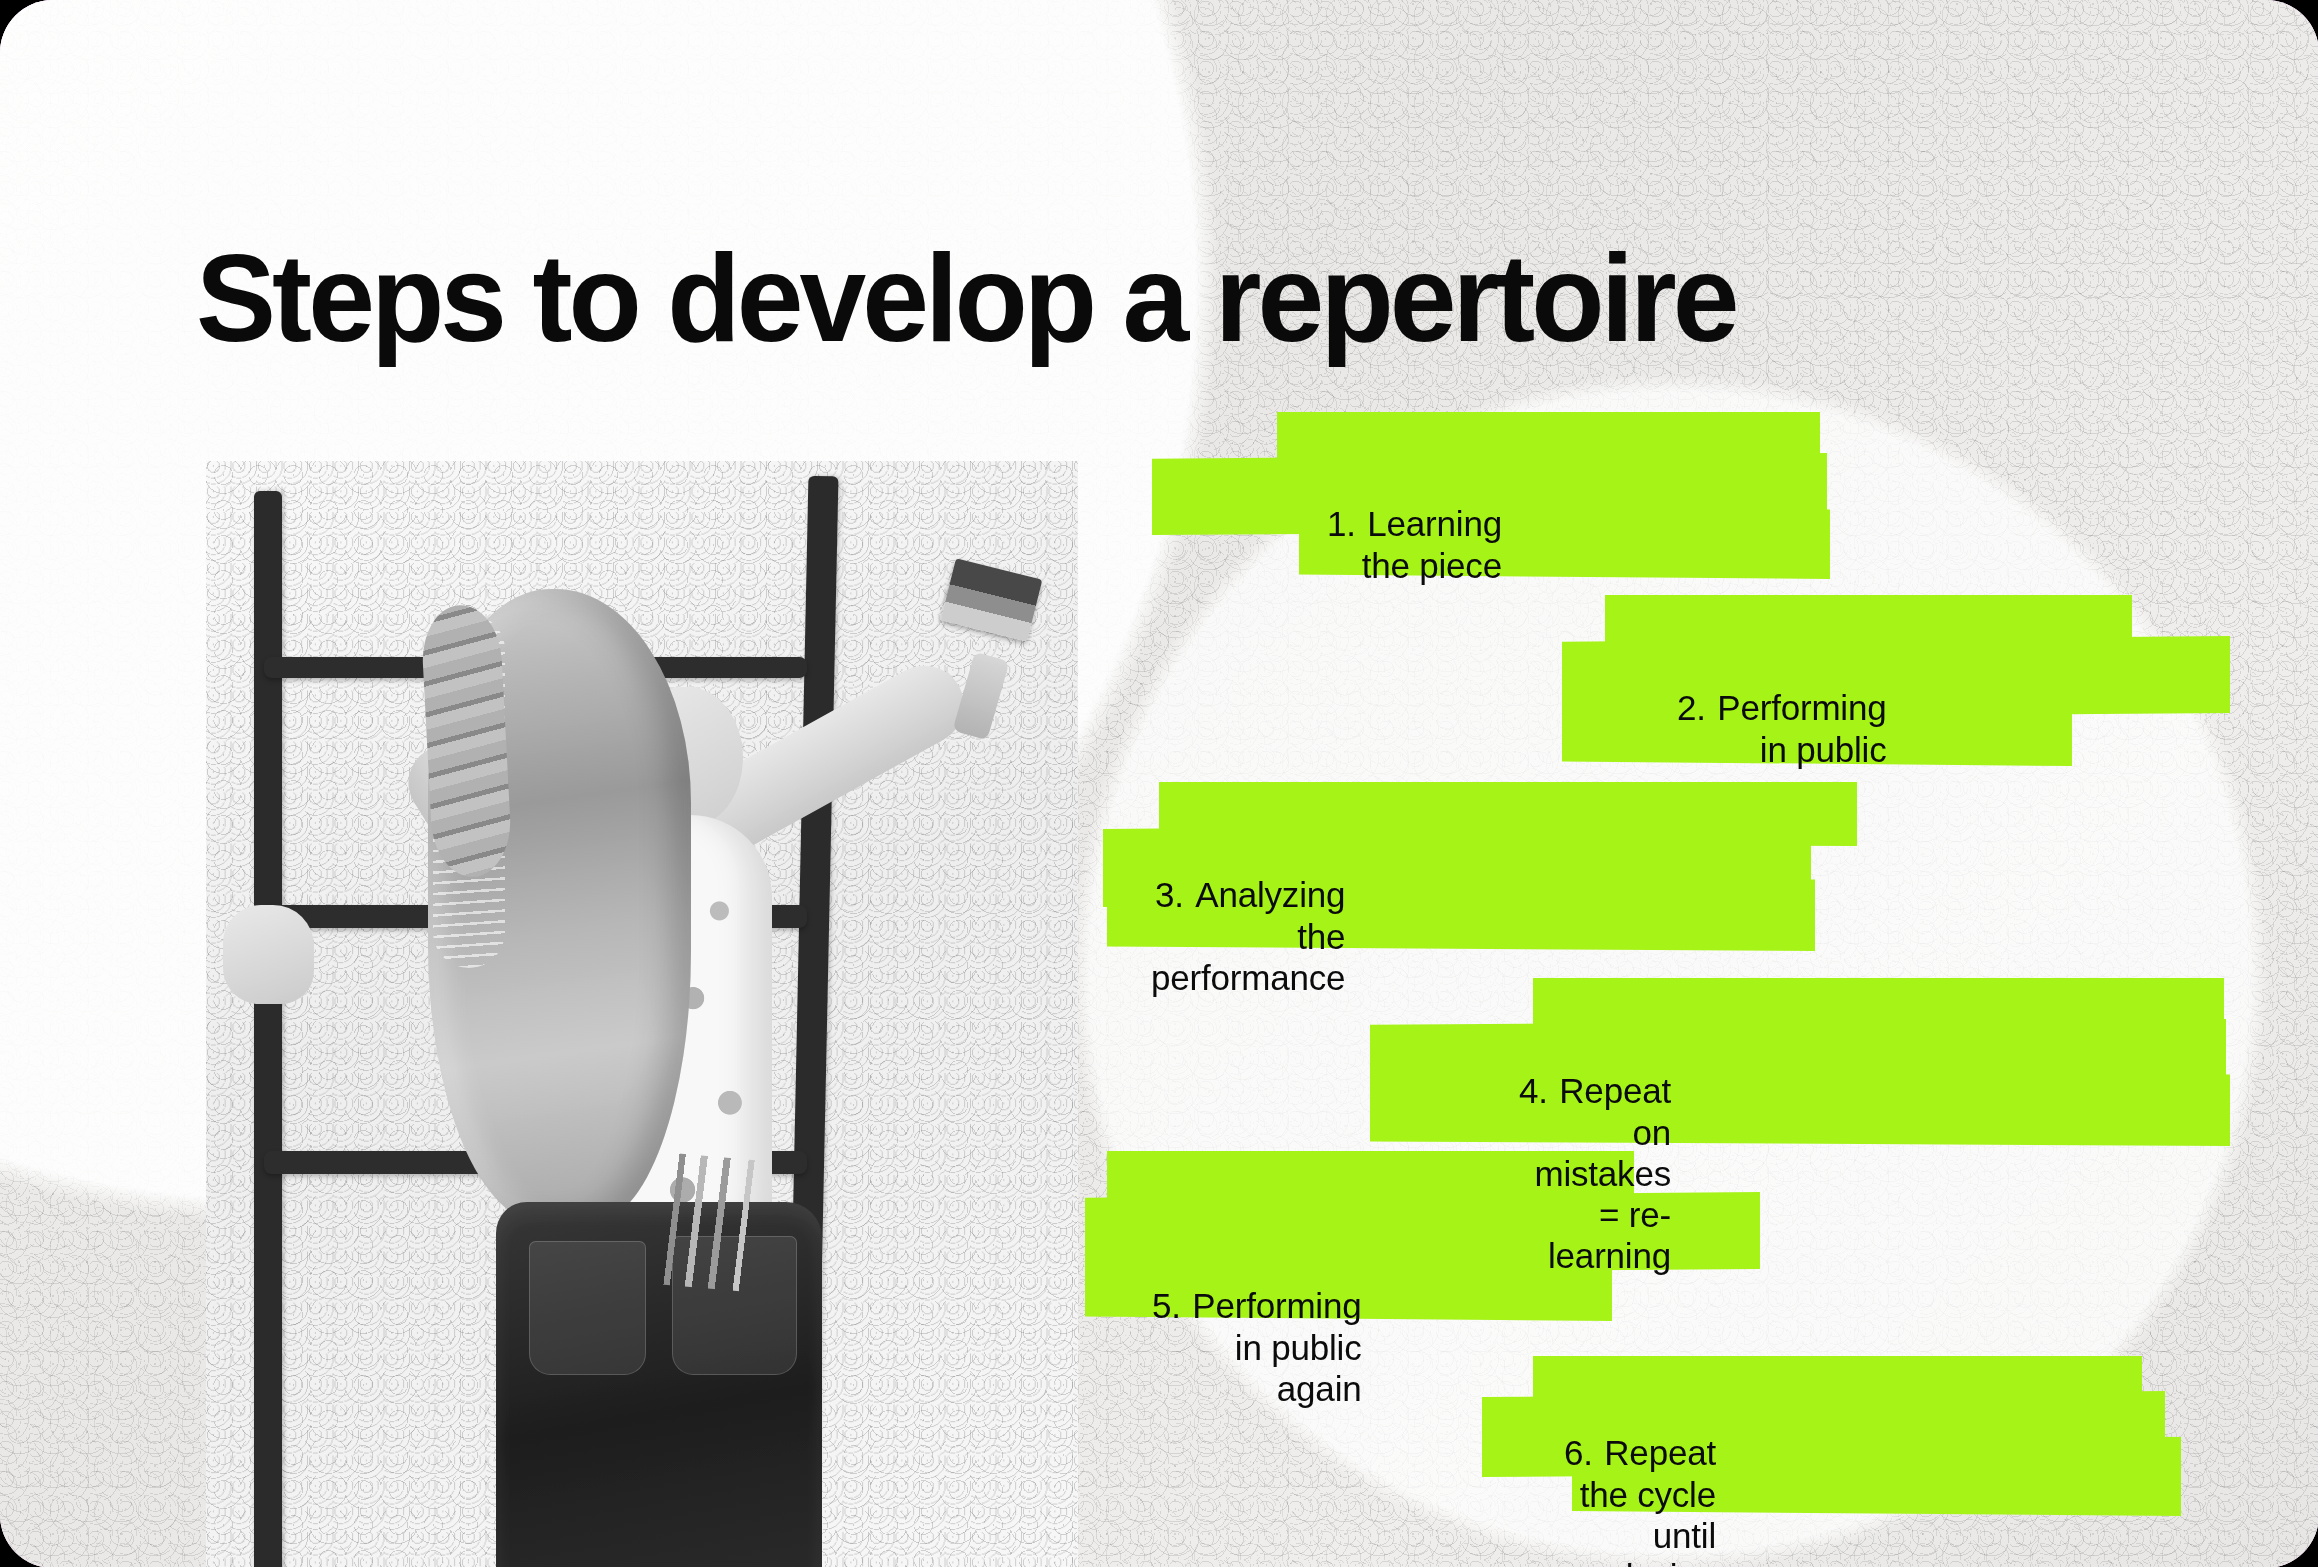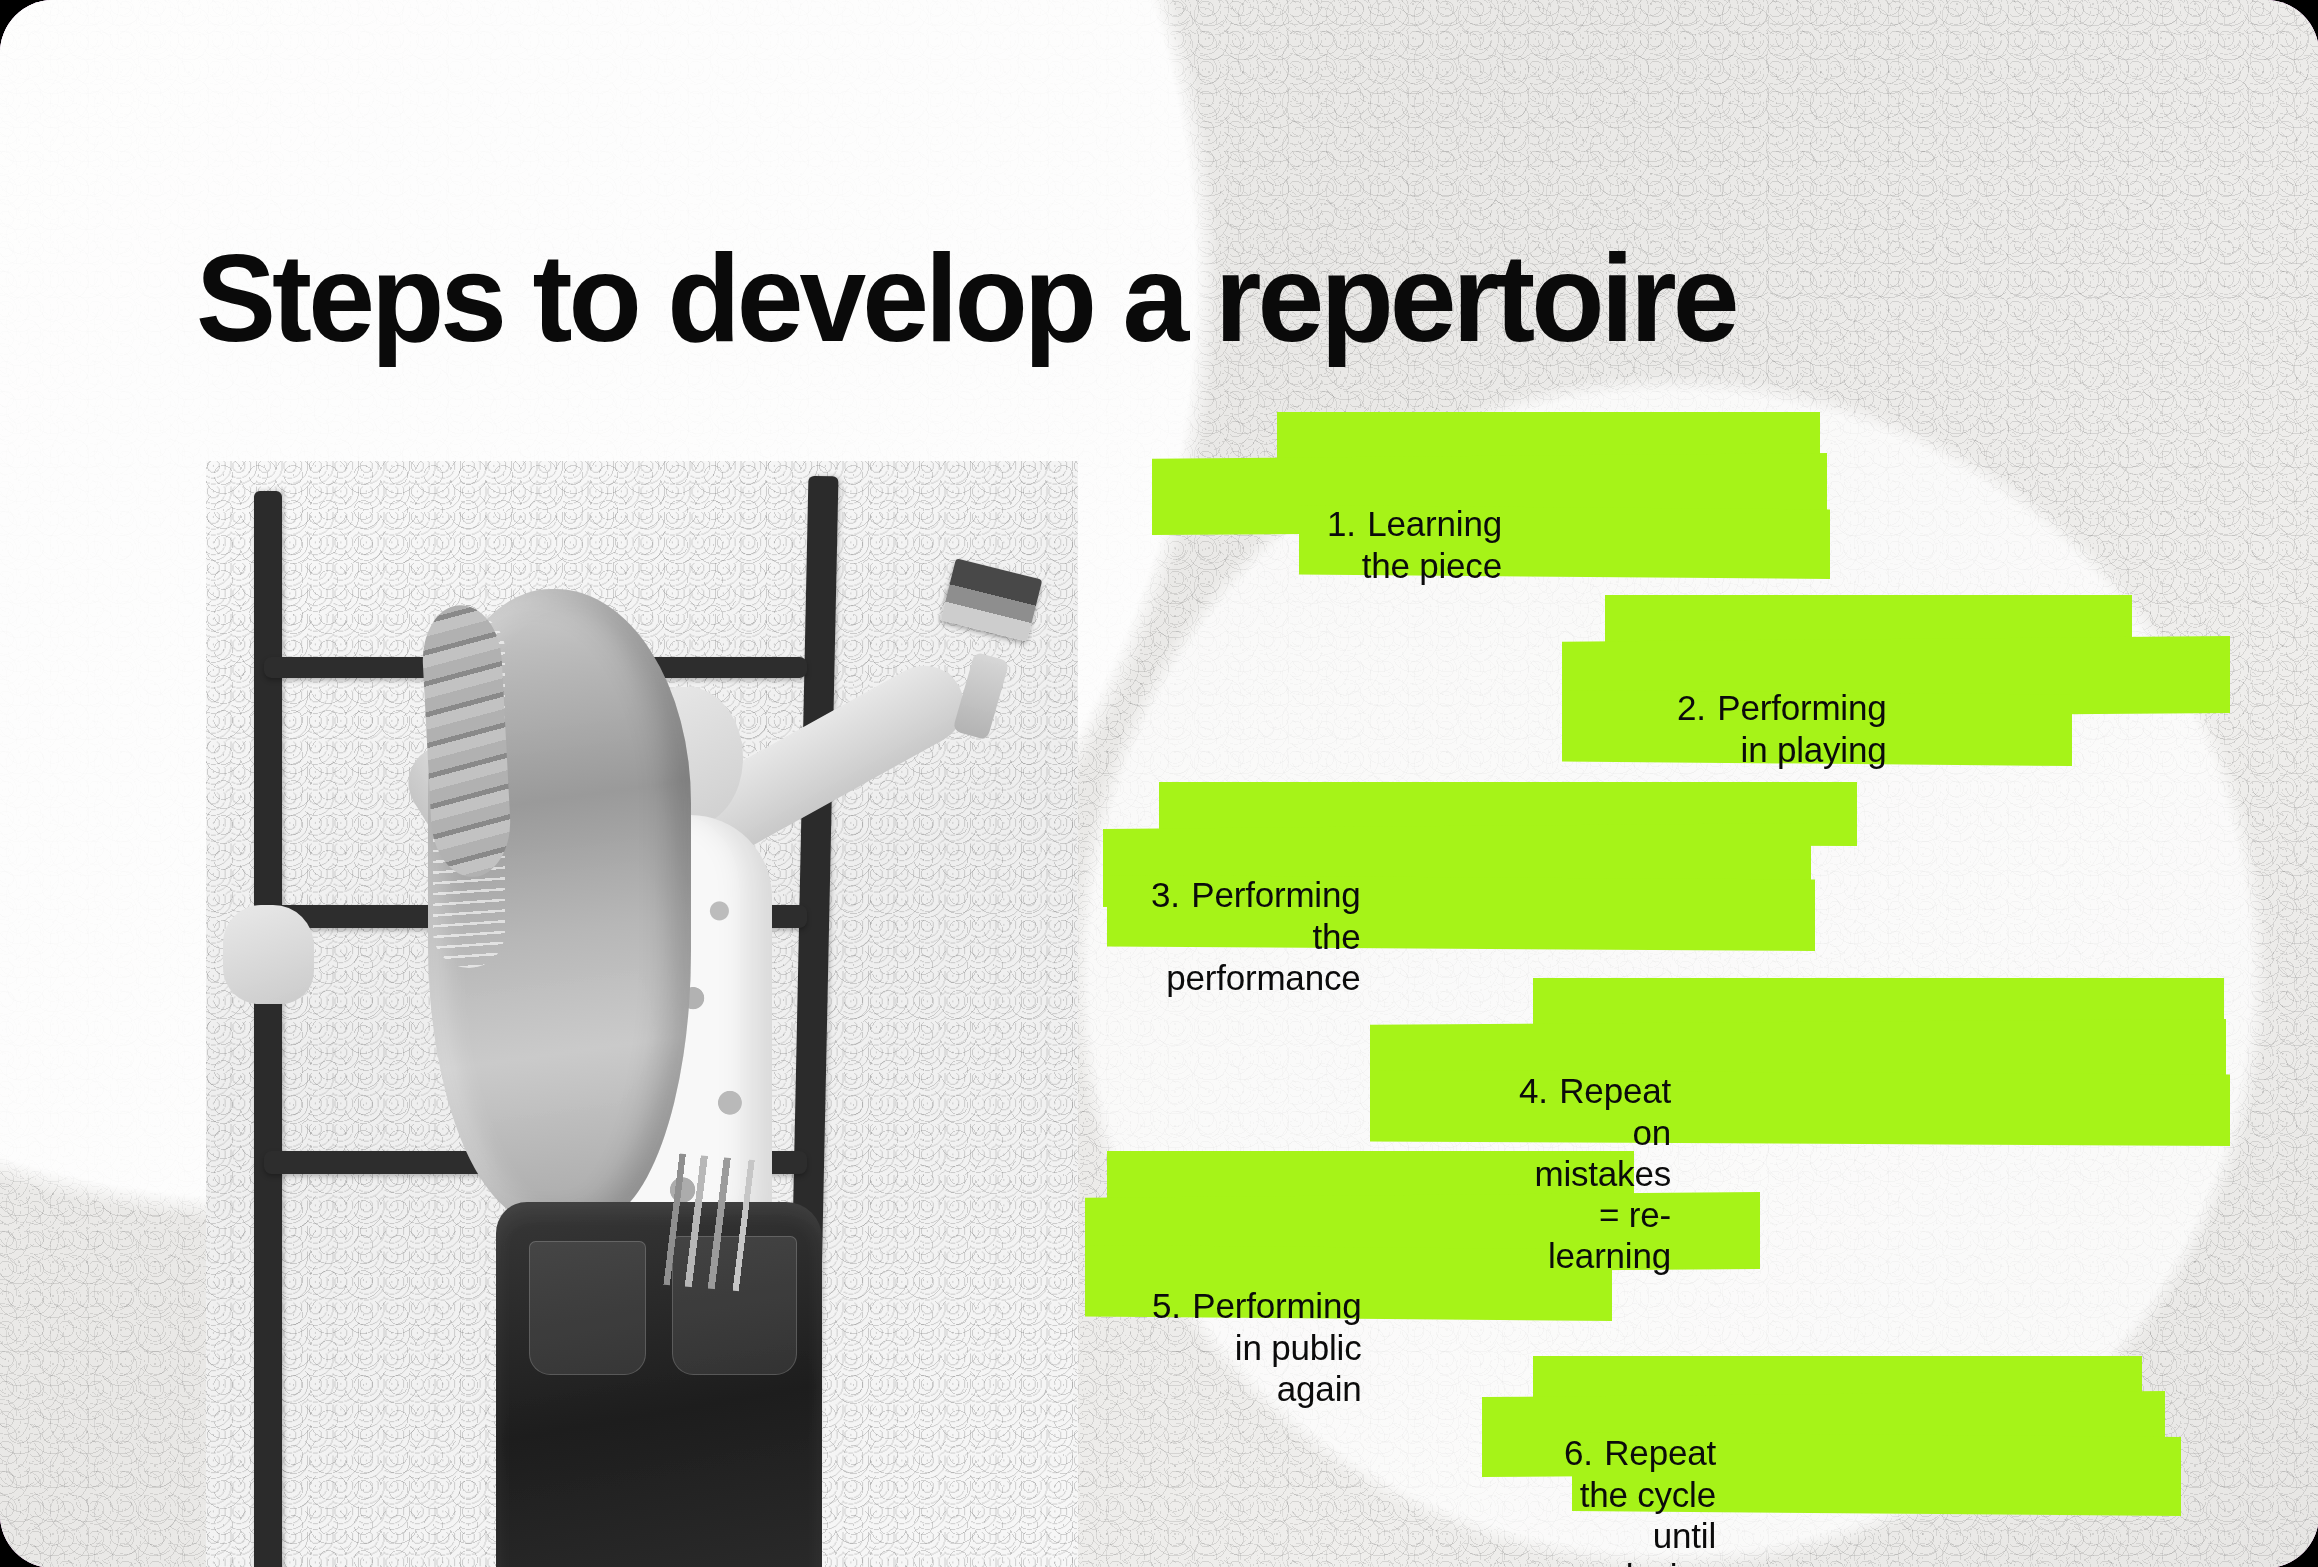--- a/index.html
+++ b/index.html
@@ -228,30 +228,30 @@
       <div class="itxt" style="left:1327px;top:462px;">
         <span class="num">1.</span><span>Learning the piece</span>
       </div>
     </div>
 
     <div class="item">
       <div class="band top" style="left: 1605px; top: 595px; width: 527px; height: 64px; background: rgb(166, 243, 24);"></div>
       <div class="band mid" style="left: 1562px; top: 636px; width: 668px; height: 82px; background: rgb(166, 243, 24);"></div>
       <div class="band bot" style="left: 1562px; top: 690px; width: 510px; height: 76px; background: rgb(166, 243, 24);"></div>
       <div class="itxt" style="left:1677px;top:646px;">
-        <span class="num">2.</span><span>Performing in playing</span>
+        <span class="num">2.</span><span>Performing in public</span>
       </div>
     </div>
 
     <div class="item">
       <div class="band top" style="left: 1159px; top: 782px; width: 698px; height: 64px; background: rgb(166, 243, 24);"></div>
       <div class="band mid" style="left: 1103px; top: 823px; width: 708px; height: 84px; background: rgb(166, 243, 24);"></div>
       <div class="band bot" style="left: 1107px; top: 875px; width: 708px; height: 76px; background: rgb(166, 243, 24);"></div>
       <div class="itxt" style="left:1151px;top:833px;">
-        <span class="num">3.</span><span>Performing the performance</span>
+        <span class="num">3.</span><span>Analyzing the performance</span>
       </div>
     </div>
 
     <div class="item">
       <div class="band top" style="left: 1533px; top: 978px; width: 691px; height: 66px; background: rgb(166, 243, 24);"></div>
       <div class="band mid" style="left: 1370px; top: 1019px; width: 856px; height: 82px; background: rgb(166, 243, 24);"></div>
       <div class="band bot" style="left: 1370px; top: 1070px; width: 860px; height: 76px; background: rgb(166, 243, 24);"></div>
       <div class="itxt" style="left:1519px;top:1029px;">
         <span class="num">4.</span><span>Repeat on mistakes = re-learning</span>
       </div>

